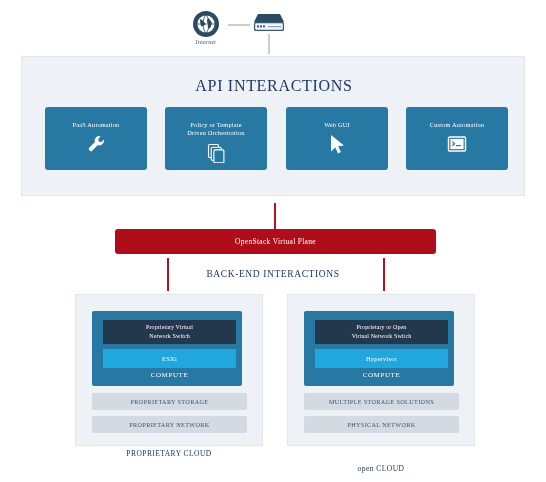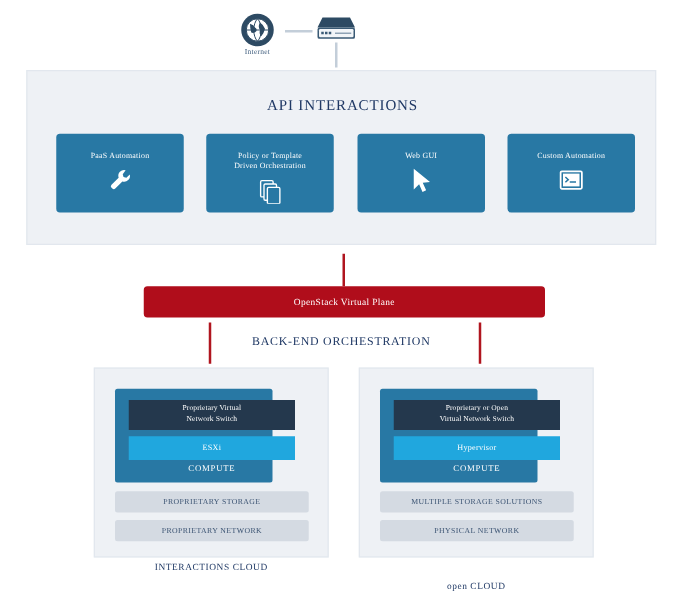--- a/index.html
+++ b/index.html
@@ -69,21 +69,21 @@
     width: 504px; height: 140px;
     background: #eef1f5;
     border: 1px solid #e2e7ee;
     box-sizing: border-box;
   }
   #api-title {
     position: absolute;
     left: 0; top: 20px;
     width: 504px;
     text-align: center;
-    font-size: 12px;
+    font-size: 16px;
     letter-spacing: .7px;
     color: #1f3864;
   }
   .api-card {
     position: absolute;
     top: 50px;
     width: 102px; height: 63px;
     background: #2878a4;
     border-radius: 3px;
     color: #ffffff;
@@ -158,20 +158,21 @@
   }
   #cloud-panel-0 { left: 75px; }
   #cloud-panel-1 { left: 287px; }
 
   .compute-block {
     position: absolute;
     left: 16px; top: 16px;
     width: 126px; height: 75px;
     background: #2878a4;
     border-radius: 2px;
+    padding-left: 24px;
   }
   .vswitch-bar {
     position: absolute;
     left: 11px; top: 9px;
     width: 133px; height: 24px;
     background: #24384d;
     color: #ffffff;
     text-align: center;
     font-size: 6px;
     line-height: 9px;
@@ -308,35 +309,35 @@
   </div>
 </div>
 
 <div id="conn-api-to-cp"></div>
 
 <div id="control-plane">OpenStack Virtual Plane</div>
 
 <div class="conn-cp-down" id="conn-left"></div>
 <div class="conn-cp-down" id="conn-right"></div>
 
-<div id="backend-title">BACK-END ORCHESTRATION</div>
+<div id="backend-title">BACK-END INTERACTIONS</div>
 
 <div class="cloud-panel" id="cloud-panel-0">
   <div class="compute-block">
     <div class="vswitch-bar">
       <span>Proprietary Virtual</span><br>
       <span>Network Switch</span>
     </div>
     <div class="hypervisor-bar">ESXi</div>
     <div class="compute-label">COMPUTE</div>
   </div>
   <div class="infra-bar infra-bar-0">PROPRIETARY STORAGE</div>
   <div class="infra-bar infra-bar-1">PROPRIETARY NETWORK</div>
 </div>
-<div class="cloud-caption" id="cloud-caption-0">INTERACTIONS CLOUD</div>
+<div class="cloud-caption" id="cloud-caption-0">PROPRIETARY CLOUD</div>
 
 <div class="cloud-panel" id="cloud-panel-1">
   <div class="compute-block">
     <div class="vswitch-bar">
       <span>Proprietary or Open</span><br>
       <span>Virtual Network Switch</span>
     </div>
     <div class="hypervisor-bar">Hypervisor</div>
     <div class="compute-label">COMPUTE</div>
   </div>

